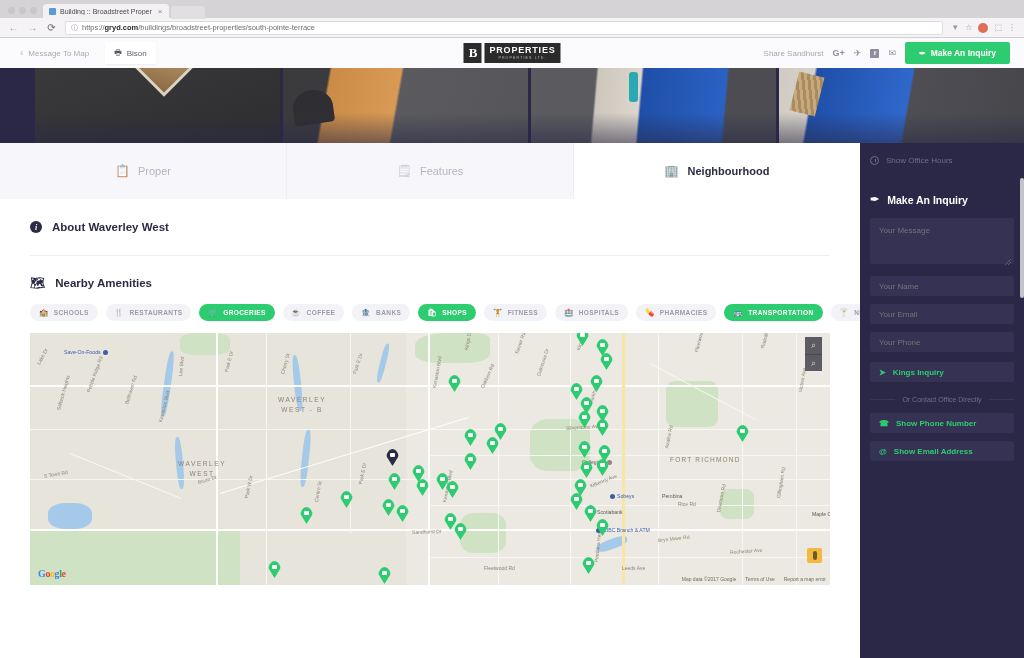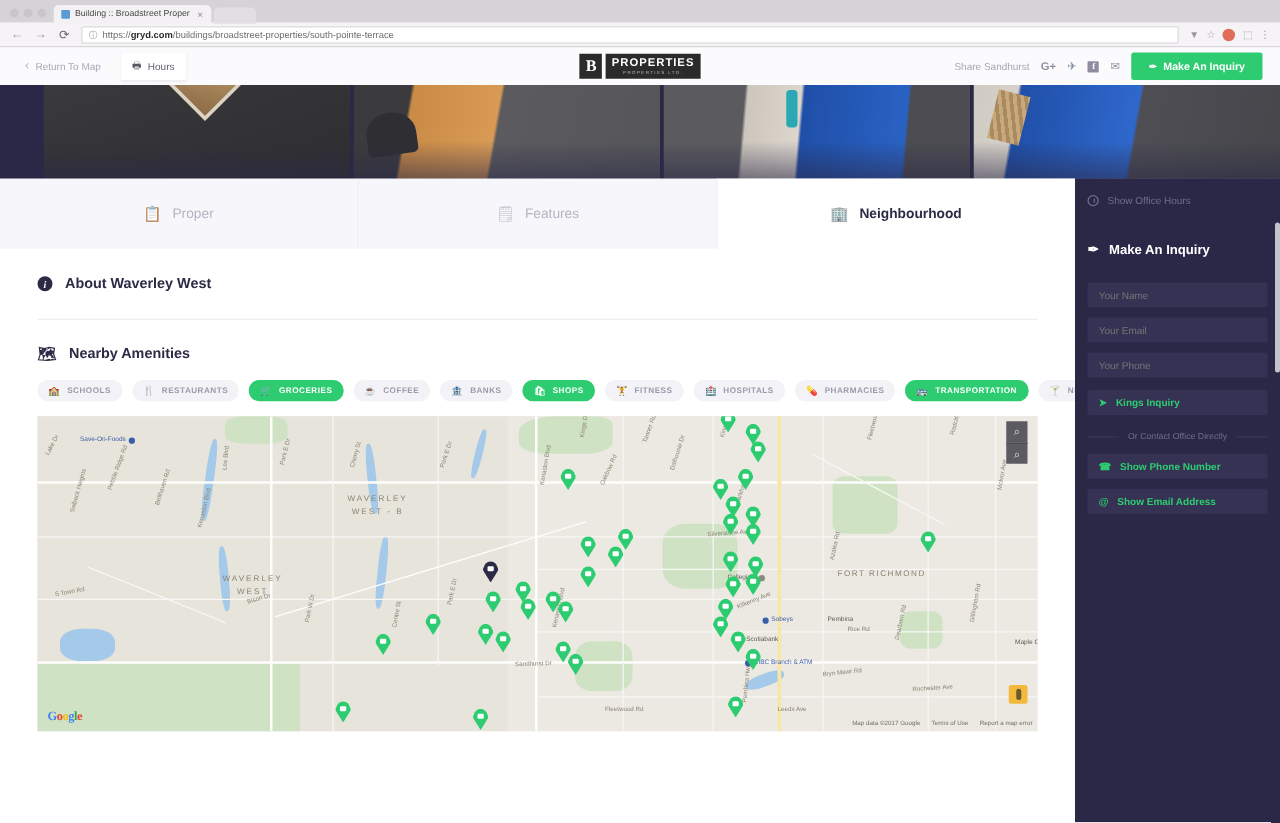--- a/index.html
+++ b/index.html
@@ -297,25 +297,25 @@
       <span class="ur-ico">⋮</span>
     </div>
   </div>
 
   <div class="page">
 
     <div class="site-header">
       <div class="hdr-left">
         <div class="btn-return">
           <span class="chev-l">‹</span>
-          <span>Return To Map</span>
+          <span>Message To Map</span>
         </div>
         <div class="btn-print">
           <span class="printer-ico">🖶</span>
-          <span>Hours</span>
+          <span>Bison</span>
         </div>
       </div>
 
       <div class="hdr-logo">
         <div class="logo-b">B</div>
         <div class="logo-txt">
           <span class="logo-main">PROPERTIES</span>
           <span class="logo-sub">PROPERTIES LTD.</span>
         </div>
       </div>
@@ -671,20 +671,24 @@
         <div class="sb-row-hours">
           <span class="clock-ico"></span>
           <span>Show Office Hours</span>
         </div>
 
         <div class="sb-title">
           <span class="sb-quill">✒</span>
           <span>Make An Inquiry</span>
         </div>
 
+        <div class="ta-wrap">
+          <textarea class="sb-textarea" placeholder="Your Message" style=""></textarea>
+          <span class="ta-grip"></span>
+        </div>
 
         <input class="sb-input" placeholder="Your Name" style="">
         <input class="sb-input" placeholder="Your Email" style="">
         <input class="sb-input" placeholder="Your Phone" style="">
 
         <div class="sb-send">
           <span class="send-ico">➤</span>
           <span>Kings Inquiry</span>
         </div>
 

